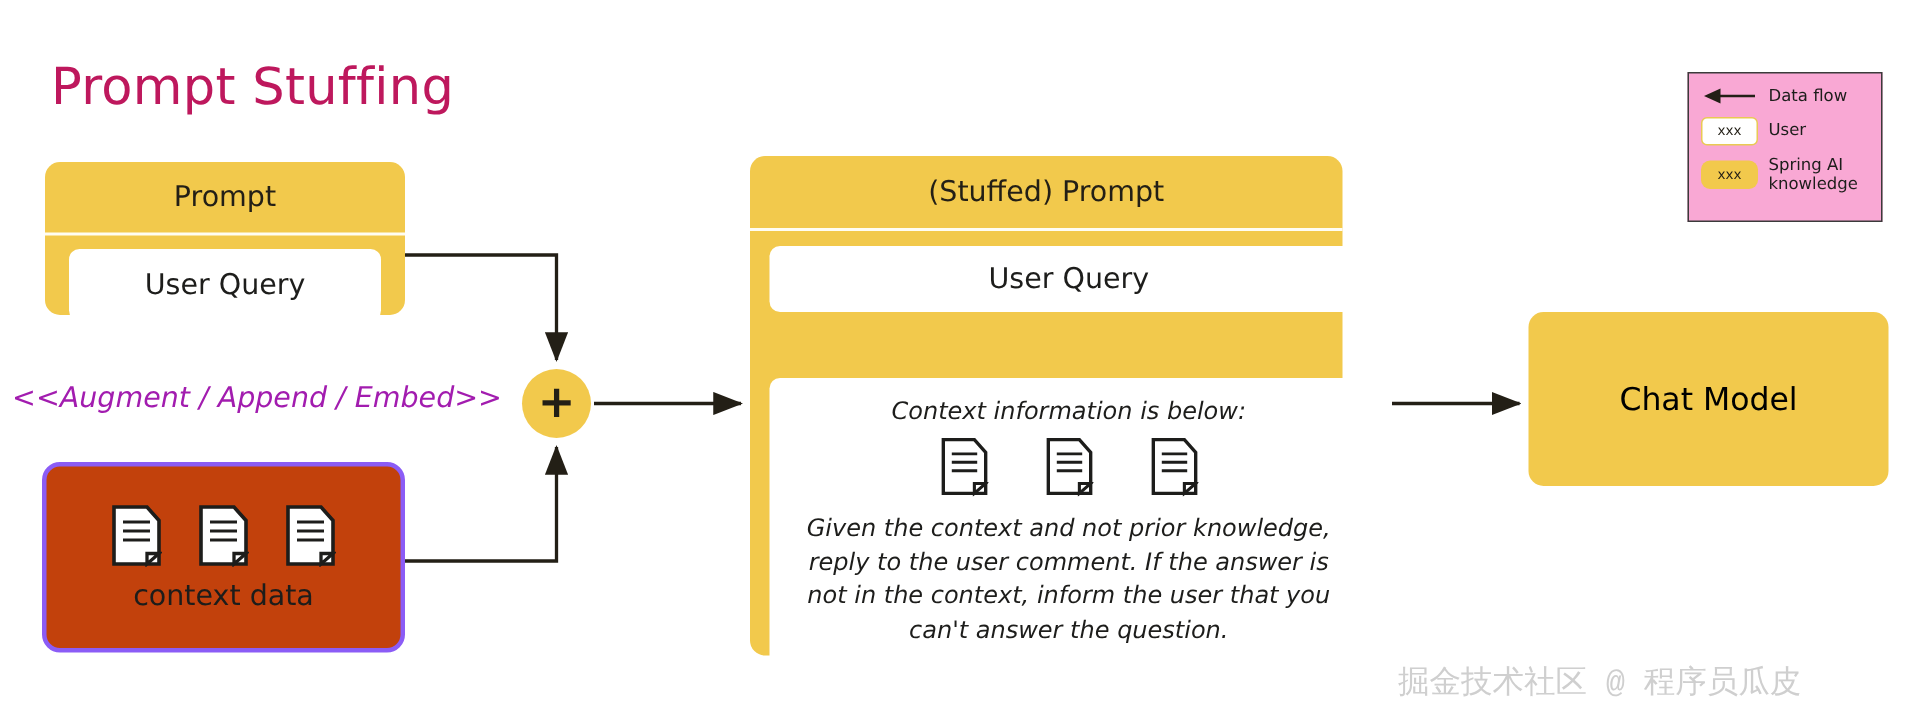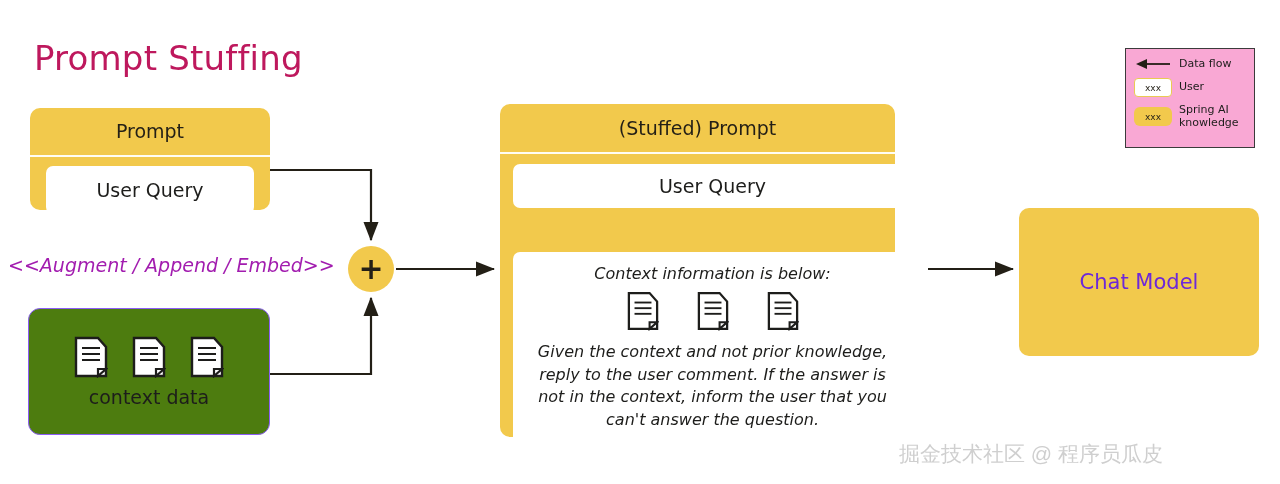--- a/index.html
+++ b/index.html
@@ -42,21 +42,21 @@
   #prompt-box .inner-white{
     position:absolute;left:16px;top:58px;width:208px;height:48px;
     background:#ffffff;border-radius:7px;
     display:flex;align-items:center;justify-content:center;
     font-size:19px;color:#1d1d1b;
   }
 
   
   #context-box{
     position:absolute;left:28px;top:308px;width:242px;height:127px;
-    background:#4d7c0f;border:1px solid #8b5cf6;border-radius:12px;
+    background:#c2410c;border:3px solid #8b5cf6;border-radius:12px;
     box-sizing:border-box;
     display:flex;flex-direction:column;align-items:center;justify-content:center;
   }
   #context-box .doc-row{display:flex;gap:24px;margin-bottom:8px;}
   #context-box .ctx-label{font-size:19px;color:#1d1d1b;}
 
   
   .doc-icon{display:block;}
 
   
@@ -98,23 +98,23 @@
   #stuffed-box .ctx-heading{
     text-align:center;font-style:italic;font-size:16px;color:#1d1d1b;margin-bottom:8px;
   }
   #stuffed-box .doc-row{display:flex;gap:38px;justify-content:center;margin-bottom:10px;}
   #stuffed-box .instruction{
     font-style:italic;font-size:16px;line-height:1.42;color:#1d1d1b;text-align:center;
   }
 
   
   #chat-model{
-    left:1019px;top:208px;width:240px;height:148px;
-    display:flex;align-items:center;justify-content:center;
-    font-size:21px;color:#6d28d9;
+    left:1019px;top:208px;width:240px;height:116px;
+    display:flex;align-items:center;justify-content:center;
+    font-size:21px;color:#000000;
   }
 
   
   #legend{
     position:absolute;left:1125px;top:48px;width:130px;height:100px;
     background:#f9a8d4;border:1px solid #3b3b3b;box-sizing:border-box;
     padding:8px 8px 0 8px;
   }
   .legend-row{display:flex;align-items:center;gap:7px;margin-bottom:7px;}
   .legend-row .lg-label{font-size:11px;line-height:1.18;color:#1d1d1b;}
@@ -125,23 +125,23 @@
   }
   .swatch-solid{
     width:38px;height:19px;background:#f2c94c;border-radius:6px;
     display:flex;align-items:center;justify-content:center;
     font-size:9px;color:#231f16;box-sizing:border-box;flex:0 0 auto;
   }
   .legend-arrow{width:38px;height:14px;flex:0 0 auto;}
 
   
   #watermark{
-    position:absolute;left:899px;top:440px;
+    position:absolute;left:932px;top:440px;
     font-size:21px;color:#cfcfcf;white-space:nowrap;
-    font-family:Liberation Sans, sans-serif;
+    font-family:Liberation Mono, monospace;
   }
 </style>
 </head>
 <body>
 
 <div id="canvas">
 
   <svg class="layer-svg" viewBox="0 0 1280 484">
     <defs>
       <marker id="arrowhead" markerWidth="9" markerHeight="7" refX="8.4" refY="3.5" orient="auto">

